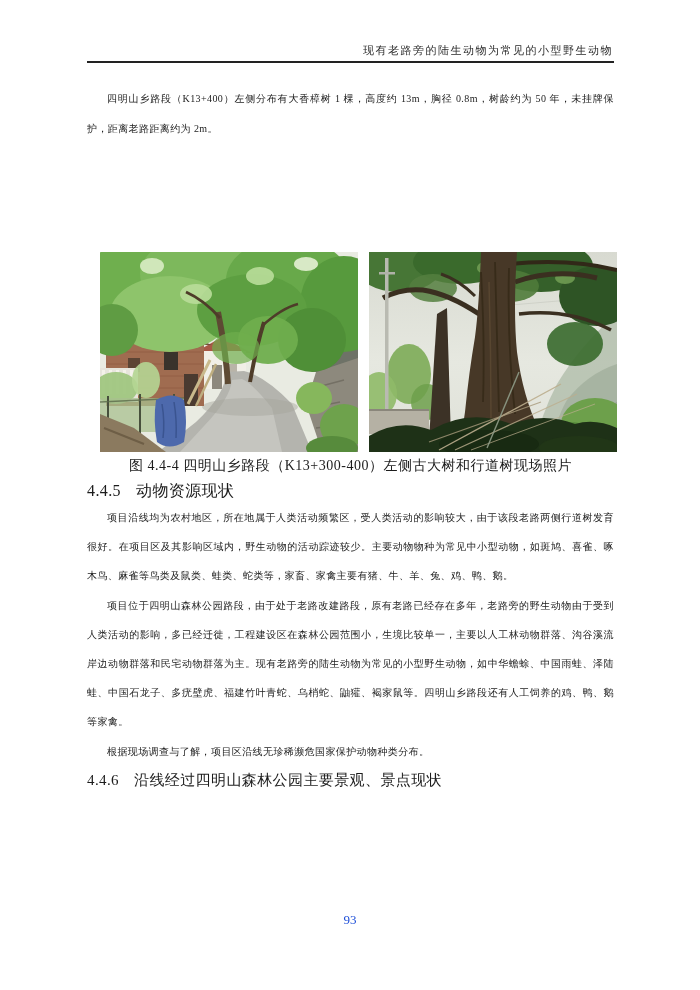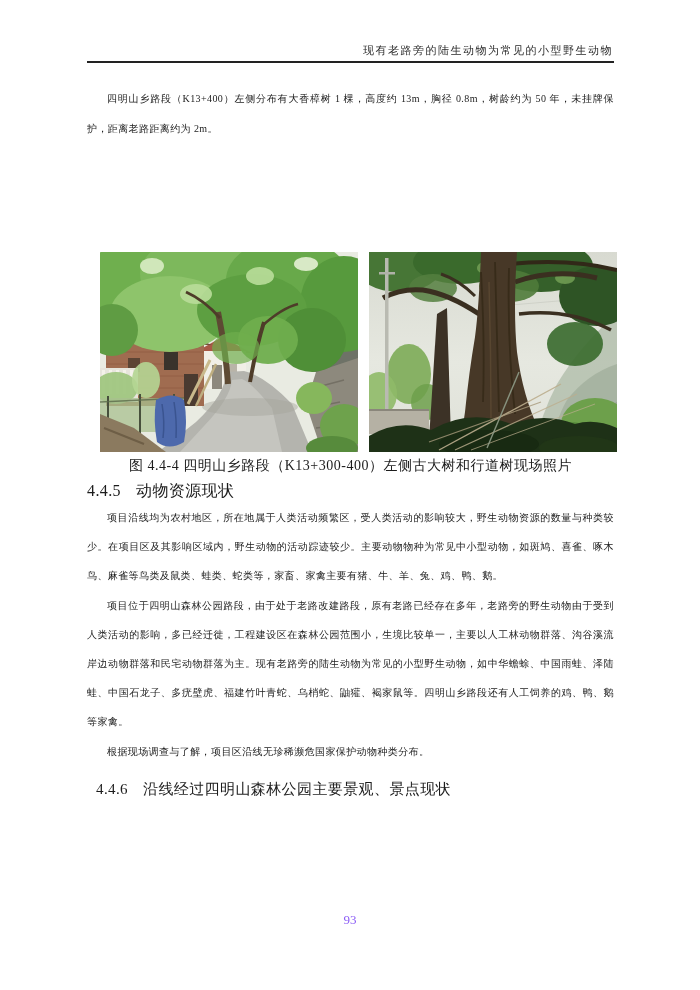--- a/index.html
+++ b/index.html
@@ -27,26 +27,26 @@
   .caption{
     position:absolute;top:457px;left:87px;width:527px;margin:0;text-align:center;
     font-size:14px;font-weight:normal;letter-spacing:0.5px;
   }
   .heading{
     position:absolute;margin:0;font-size:16px;font-weight:normal;letter-spacing:0.4px;
   }
   .heading-445{top:481px;left:87px;}
   .heading .h-title{margin-left:15px;}
   .heading-inline{
-    margin:9px;font-size:15px;line-height:29.2px;font-weight:normal;letter-spacing:0.4px;
+    margin:0;font-size:15px;line-height:29.2px;font-weight:normal;letter-spacing:0.4px;
   }
   .heading-inline .h-title{margin-left:15px;}
   .footer{
     position:absolute;top:912px;left:0;width:700px;text-align:center;
-    font-size:13px;color:#8b5cf6;
+    font-size:13px;color:#1d4ed8;
   }
 </style>
 </head>
 <body>
 
 <div class="page">
 
   <div class="hdr">现有老路旁的陆生动物为常见的小型野生动物</div>
   <div class="hdr-rule"></div>
 
@@ -204,21 +204,21 @@
     </div>
   </div>
 
   <p class="caption">图 4.4-4 四明山乡路段（K13+300-400）左侧古大树和行道树现场照片</p>
 
   <h3 class="heading heading-445">
     <span class="h-num">4.4.5</span><span class="h-title">动物资源现状</span>
   </h3>
 
   <div class="lower">
-    <p class="para">项目沿线均为农村地区，所在地属于人类活动频繁区，受人类活动的影响较大，野生动物资源的数量与种类较少。在项目区及其影响区域内，野生动物的活动踪迹较少。主要动物物种为常见中小型动物，如斑鸠、喜雀、啄木鸟、麻雀等鸟类及鼠类、蛙类、蛇类等，家畜、家禽主要有猪、牛、羊、兔、鸡、鸭、鹅。</p>
+    <p class="para">项目沿线均为农村地区，所在地属于人类活动频繁区，受人类活动的影响较大，由于该段老路两侧行道树发育很好。在项目区及其影响区域内，野生动物的活动踪迹较少。主要动物物种为常见中小型动物，如斑鸠、喜雀、啄木鸟、麻雀等鸟类及鼠类、蛙类、蛇类等，家畜、家禽主要有猪、牛、羊、兔、鸡、鸭、鹅。</p>
     <p class="para">项目位于四明山森林公园路段，由于处于老路改建路段，原有老路已经存在多年，老路旁的野生动物由于受到人类活动的影响，多已经迁徙，工程建设区在森林公园范围小，生境比较单一，主要以人工林动物群落、沟谷溪流岸边动物群落和民宅动物群落为主。现有老路旁的陆生动物为常见的小型野生动物，如中华蟾蜍、中国雨蛙、泽陆蛙、中国石龙子、多疣壁虎、福建竹叶青蛇、乌梢蛇、鼬獾、褐家鼠等。四明山乡路段还有人工饲养的鸡、鸭、鹅等家禽。</p>
     <p class="para">根据现场调查与了解，项目区沿线无珍稀濒危国家保护动物种类分布。</p>
     <h3 class="heading-inline">
       <span class="h-num">4.4.6</span><span class="h-title">沿线经过四明山森林公园主要景观、景点现状</span>
     </h3>
   </div>
 
   <div class="footer">93</div>
 
 </div>

